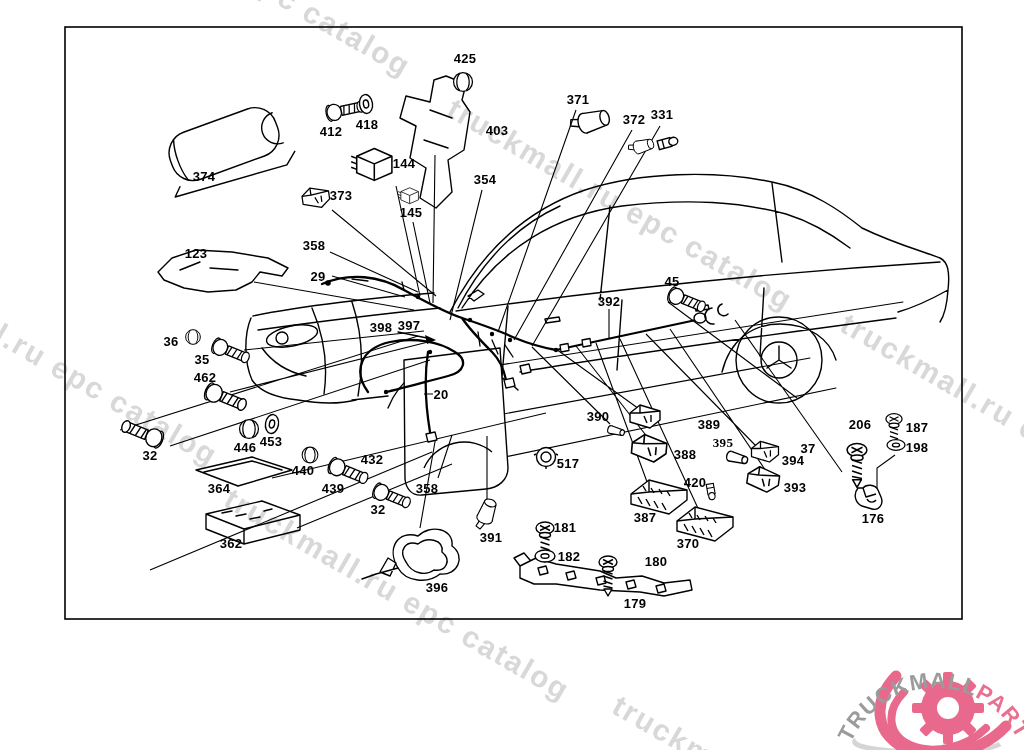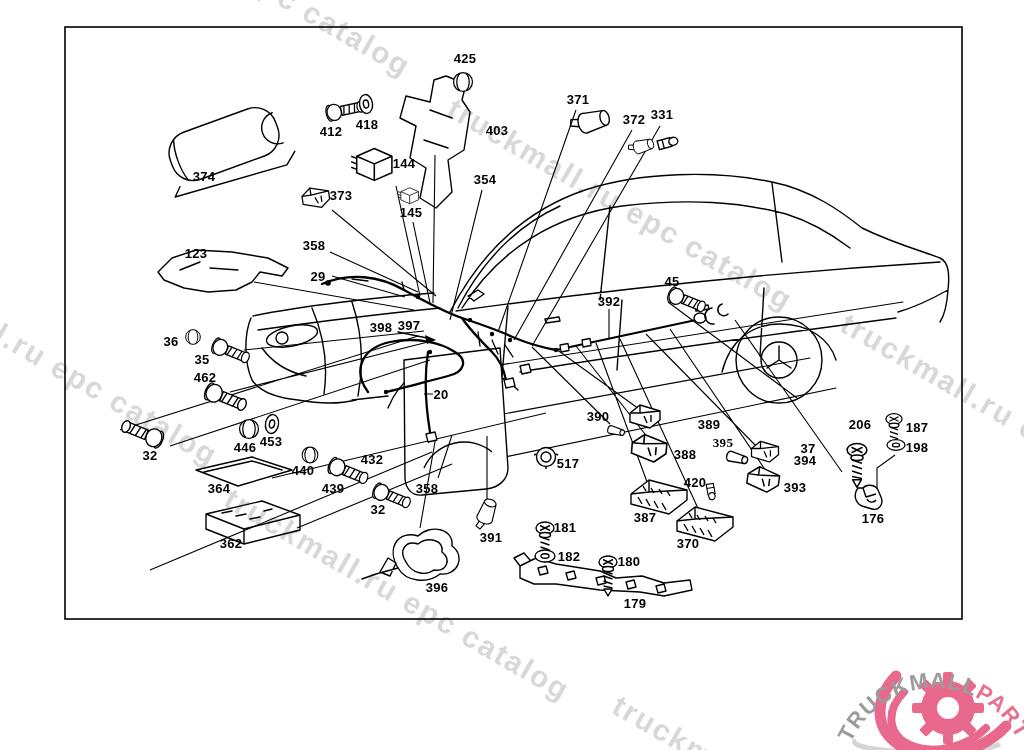--- a/index.html
+++ b/index.html
@@ -254,30 +254,30 @@
       <div class="part-label" style="left: 372px; top: 459px;">432</div>
       <div class="part-label" style="left: 219px; top: 488px;">364</div>
       <div class="part-label" style="left: 231px; top: 543px;">362</div>
       <div class="part-label" style="left: 427px; top: 488px;">358</div>
       <div class="part-label" style="left: 378px; top: 509px;">32</div>
       <div class="part-label" style="left: 491px; top: 537px;">391</div>
       <div class="part-label" style="left: 437px; top: 587px;">396</div>
       <div class="part-label" style="left: 568px; top: 463px;">517</div>
       <div class="part-label" style="left: 565px; top: 527px;">181</div>
       <div class="part-label" style="left: 569px; top: 556px;">182</div>
-      <div class="part-label" style="left: 629px; top: 561px; text-align: center;">180</div>
+      <div class="part-label" style="left: 656px; top: 561px; text-align: center;">180</div>
       <div class="part-label" style="left: 635px; top: 603px;">179</div>
       <div class="part-label" style="left: 598px; top: 416px;">390</div>
       <div class="part-label" style="left: 675px; top: 424px; margin-left: 34px;">389</div>
       <div class="part-label" style="left: 685px; top: 454px;">388</div>
       <div class="part-label" style="left: 645px; top: 517px;">387</div>
       <div class="part-label" style="left: 695px; top: 482px;">420</div>
       <div class="part-label" style="left: 688px; top: 543px;">370</div>
       <div class="part-label" style="left: 723px; top: 443px; font-family: Liberation Serif, serif;">395</div>
-      <div class="part-label" style="left: 793px; top: 460px; margin-left: 12px;">394</div>
+      <div class="part-label" style="left: 793px; top: 460px;">394</div>
       <div class="part-label" style="left: 795px; top: 487px;">393</div>
       <div class="part-label" style="left: 860px; top: 424px;">206</div>
       <div class="part-label" style="left: 917px; top: 427px;">187</div>
       <div class="part-label" style="left: 917px; top: 447px;">198</div>
       <div class="part-label" style="left: 873px; top: 518px;">176</div>
     </div>
 
 </div>
 
 </body></html>

